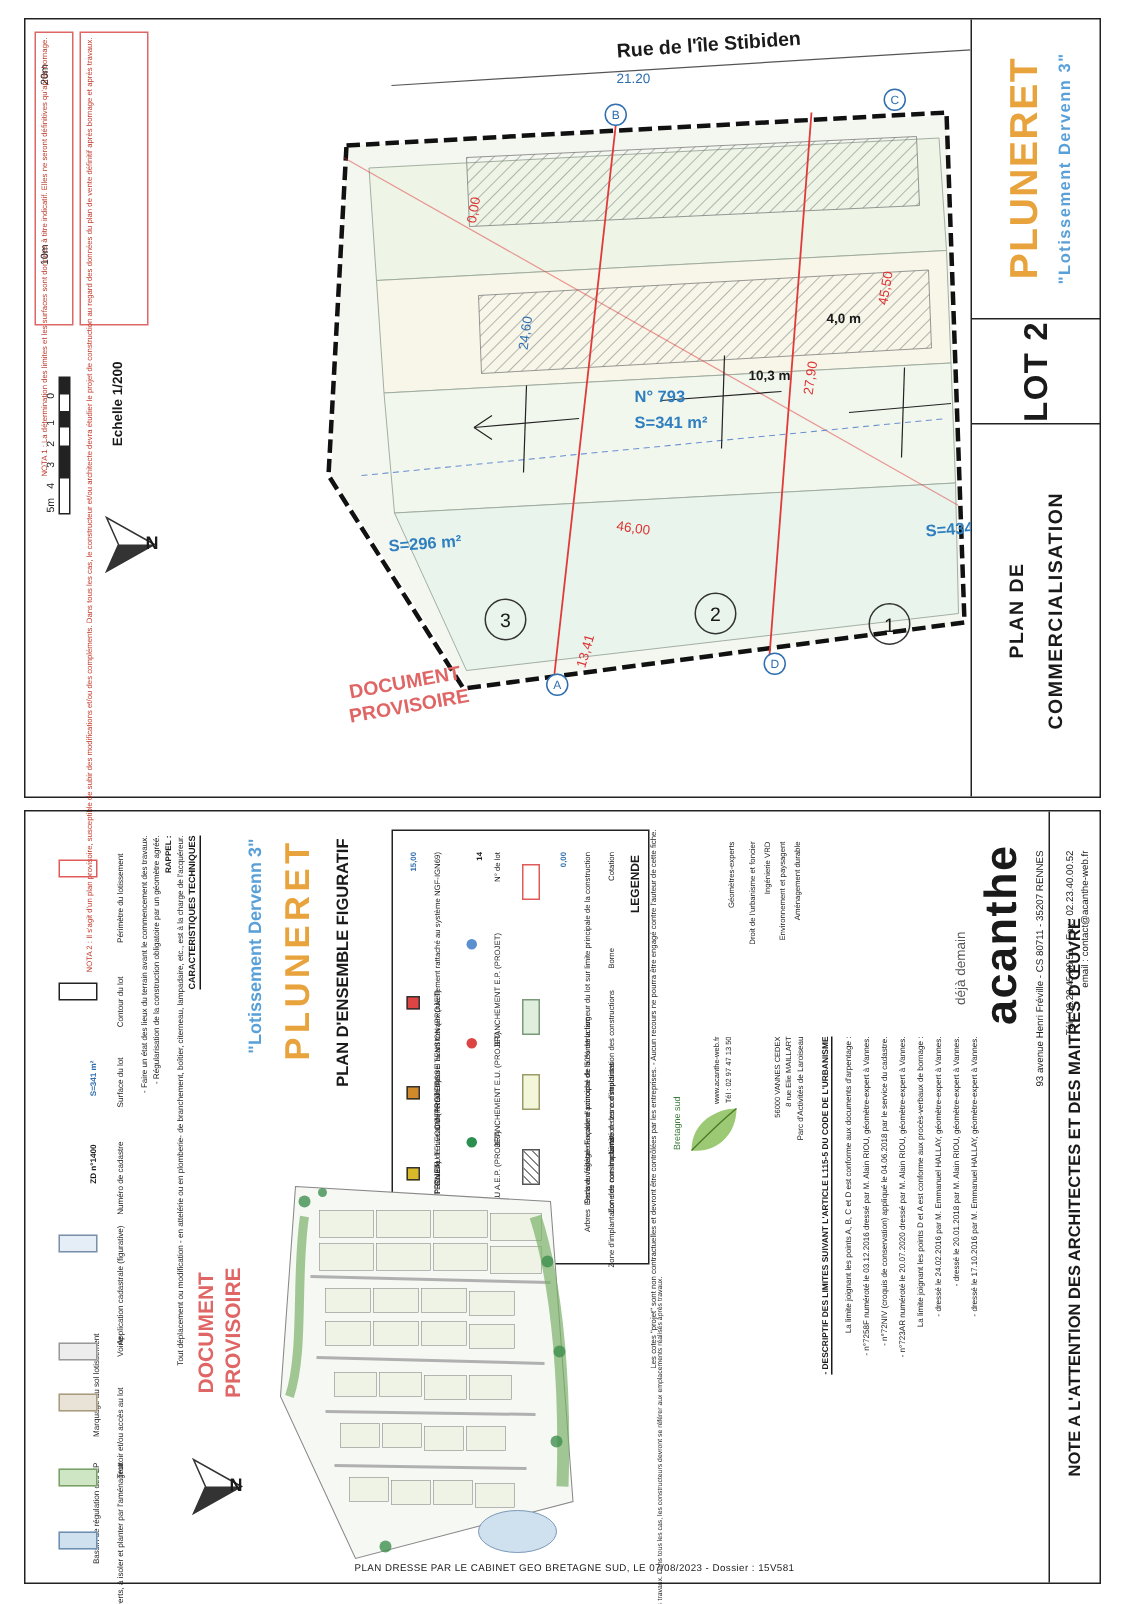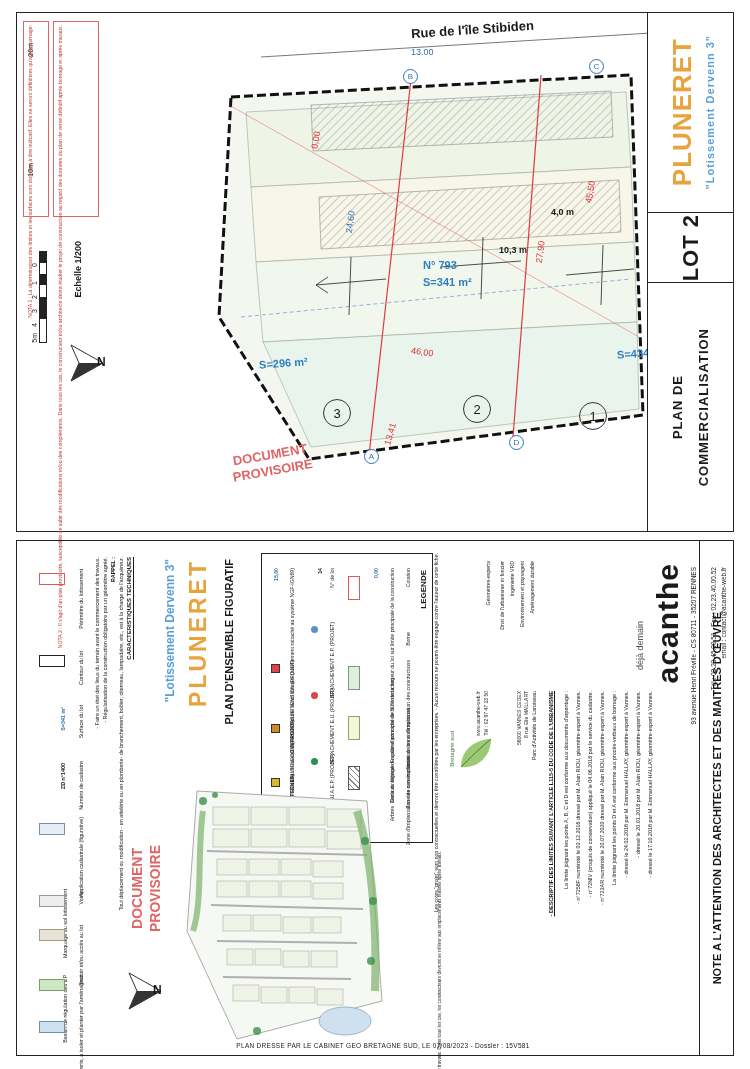--- a/index.html
+++ b/index.html
@@ -198,21 +198,21 @@
       <div class="lotnum" style="left:352px;top:378px;">2</div>
       <div class="lotnum" style="left:212px;top:382px;">3</div>
 
       
       <div class="surf" style="left:506px;top:330px;transform:rotate(-4deg);">S=434 m²</div>
       <div class="surf" style="left:312px;top:240px;white-space:pre;line-height:1.5;">N° 793
 S=341 m²</div>
       <div class="surf" style="left:148px;top:340px;transform:rotate(-4deg);">S=296 m²</div>
 
       
-      <div class="dimblue" style="left:300px;top:30px;">13.00</div>
+      <div class="dimblue" style="left:300px;top:30px;">21.20</div>
       <div class="plantxt" style="left:388px;top:228px;font-weight:bold;">10,3 m</div>
       <div class="plantxt" style="left:440px;top:190px;font-weight:bold;">4,0 m</div>
       <div class="dimblue" style="left:228px;top:200px;transform:rotate(-82deg);">24,60</div>
       <div class="dimred" style="left:418px;top:230px;transform:rotate(-82deg);">27,90</div>
       <div class="dimred" style="left:468px;top:170px;transform:rotate(-80deg);">45,50</div>
       <div class="dimred" style="left:300px;top:330px;transform:rotate(8deg);">46,00</div>
       <div class="dimred" style="left:268px;top:412px;transform:rotate(-74deg);">13,41</div>
       <div class="dimred" style="left:196px;top:118px;transform:rotate(-80deg);">0,00</div>
 
       

